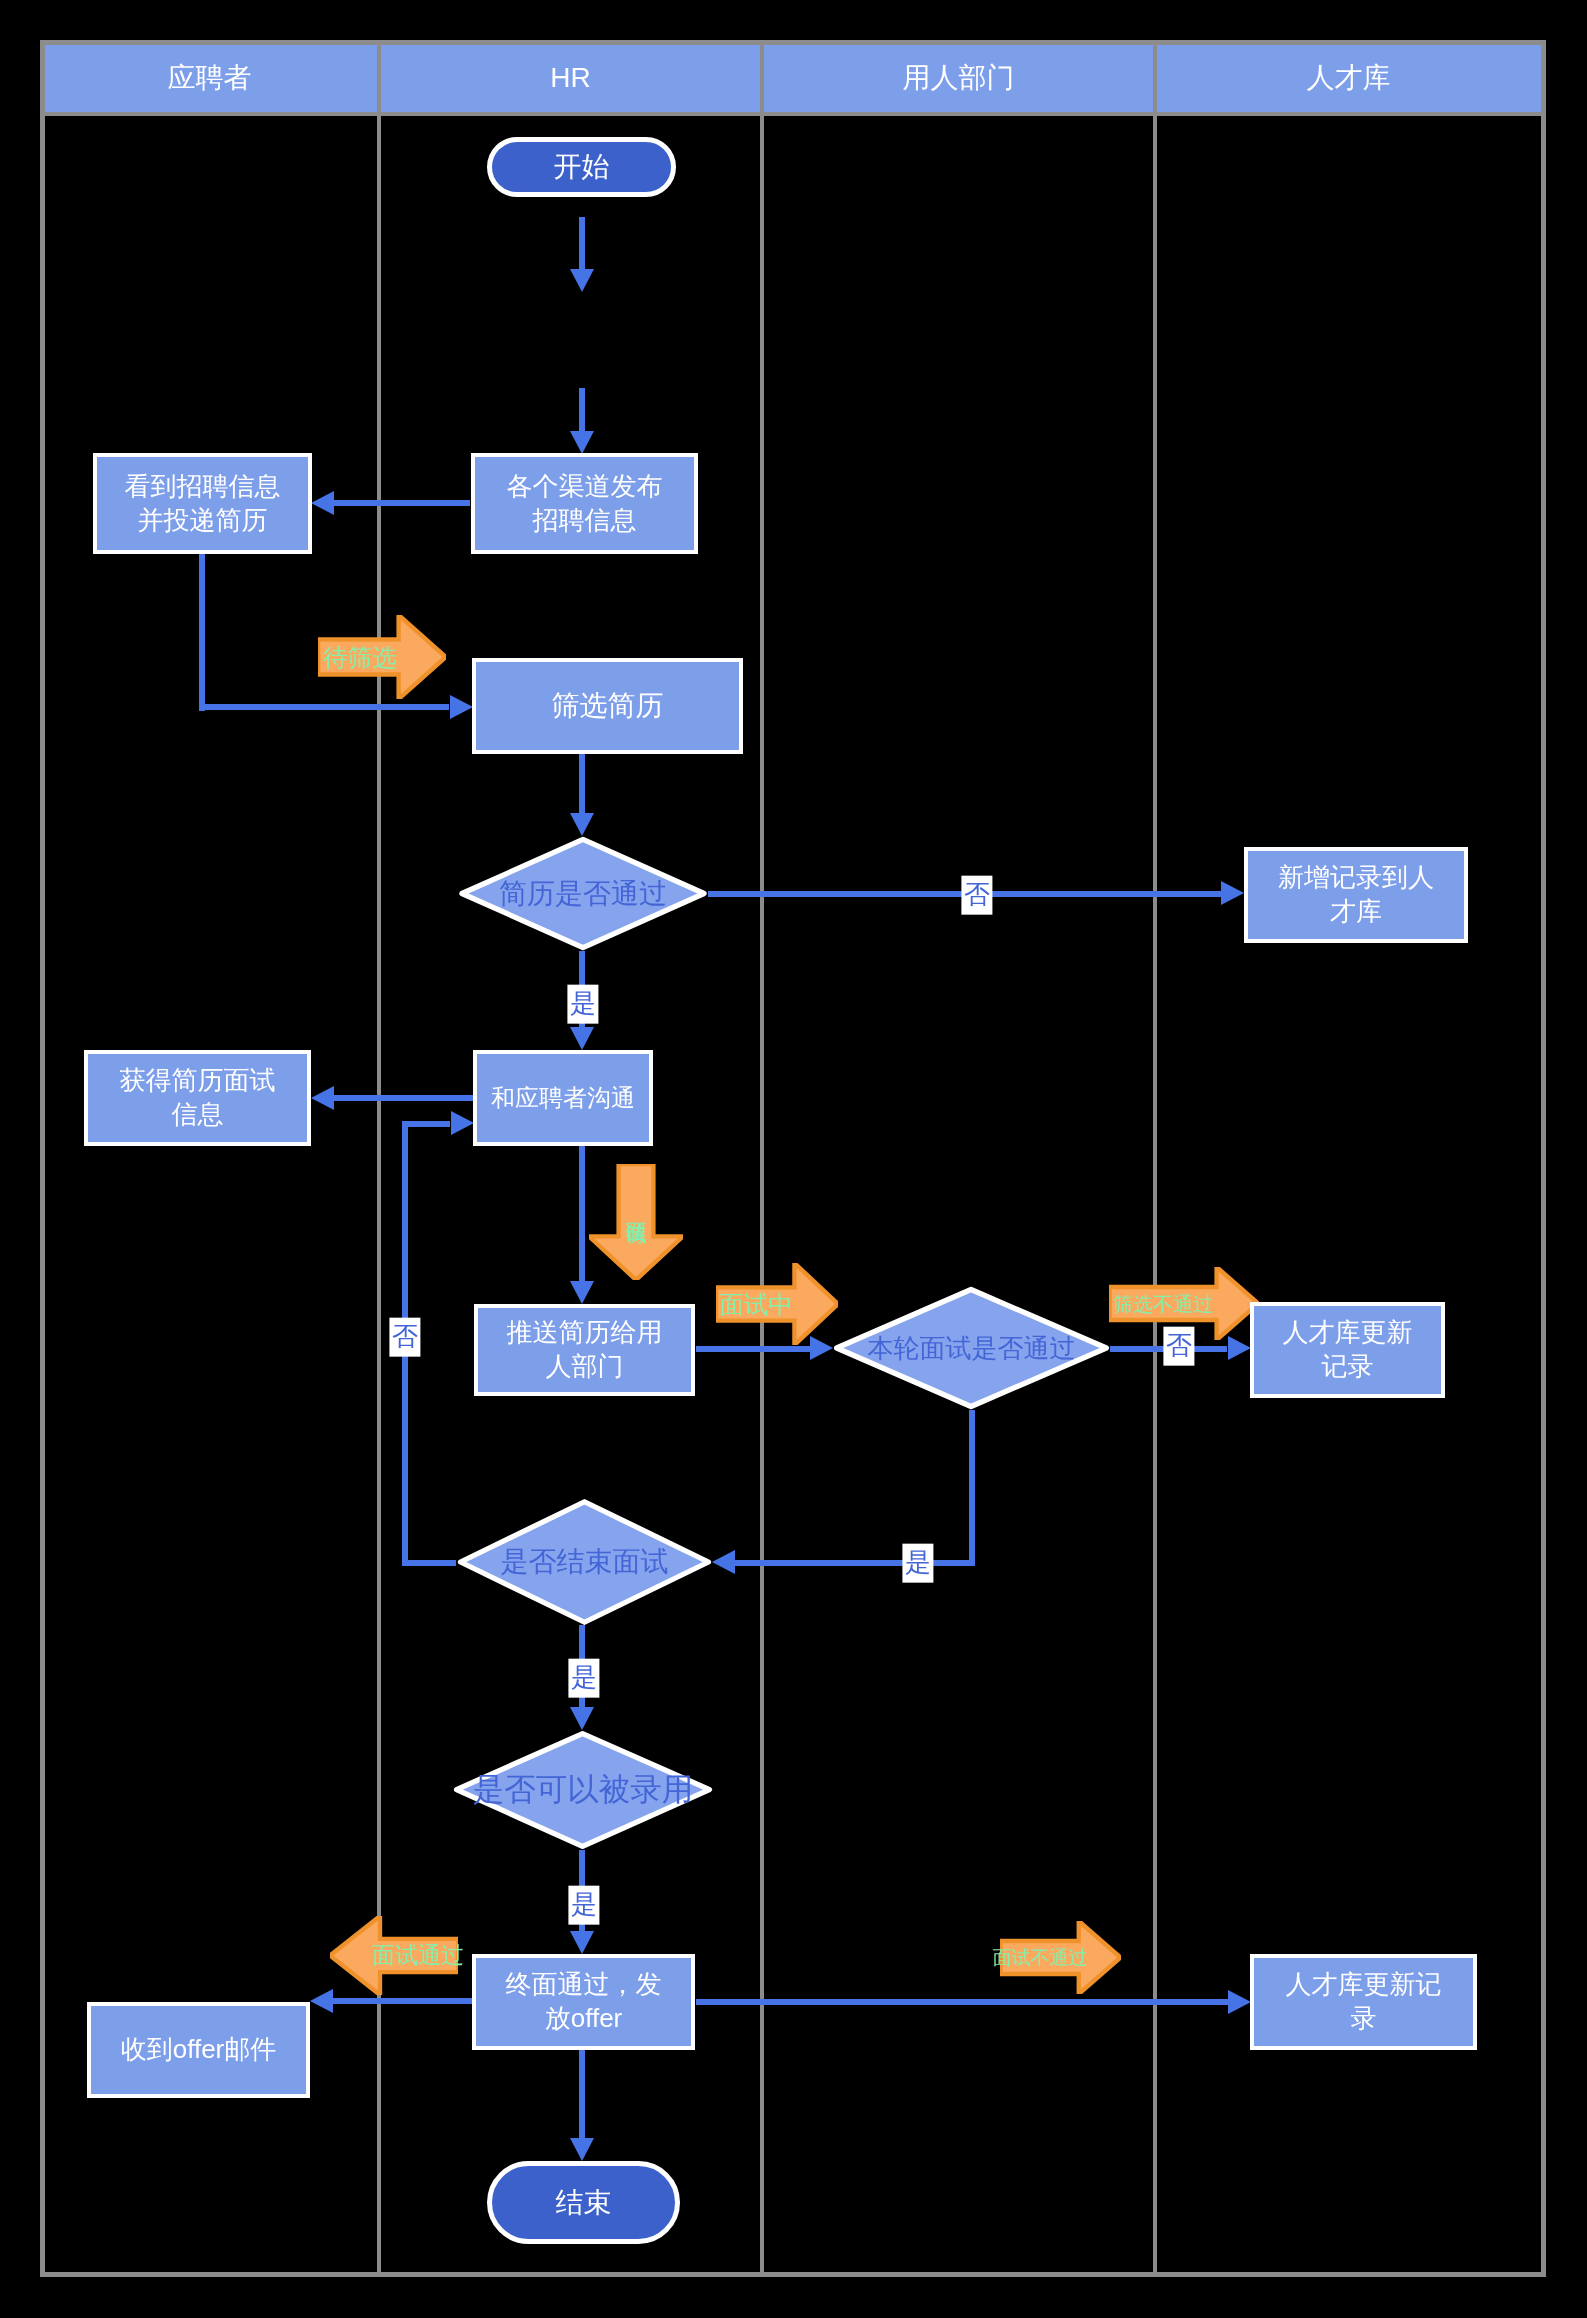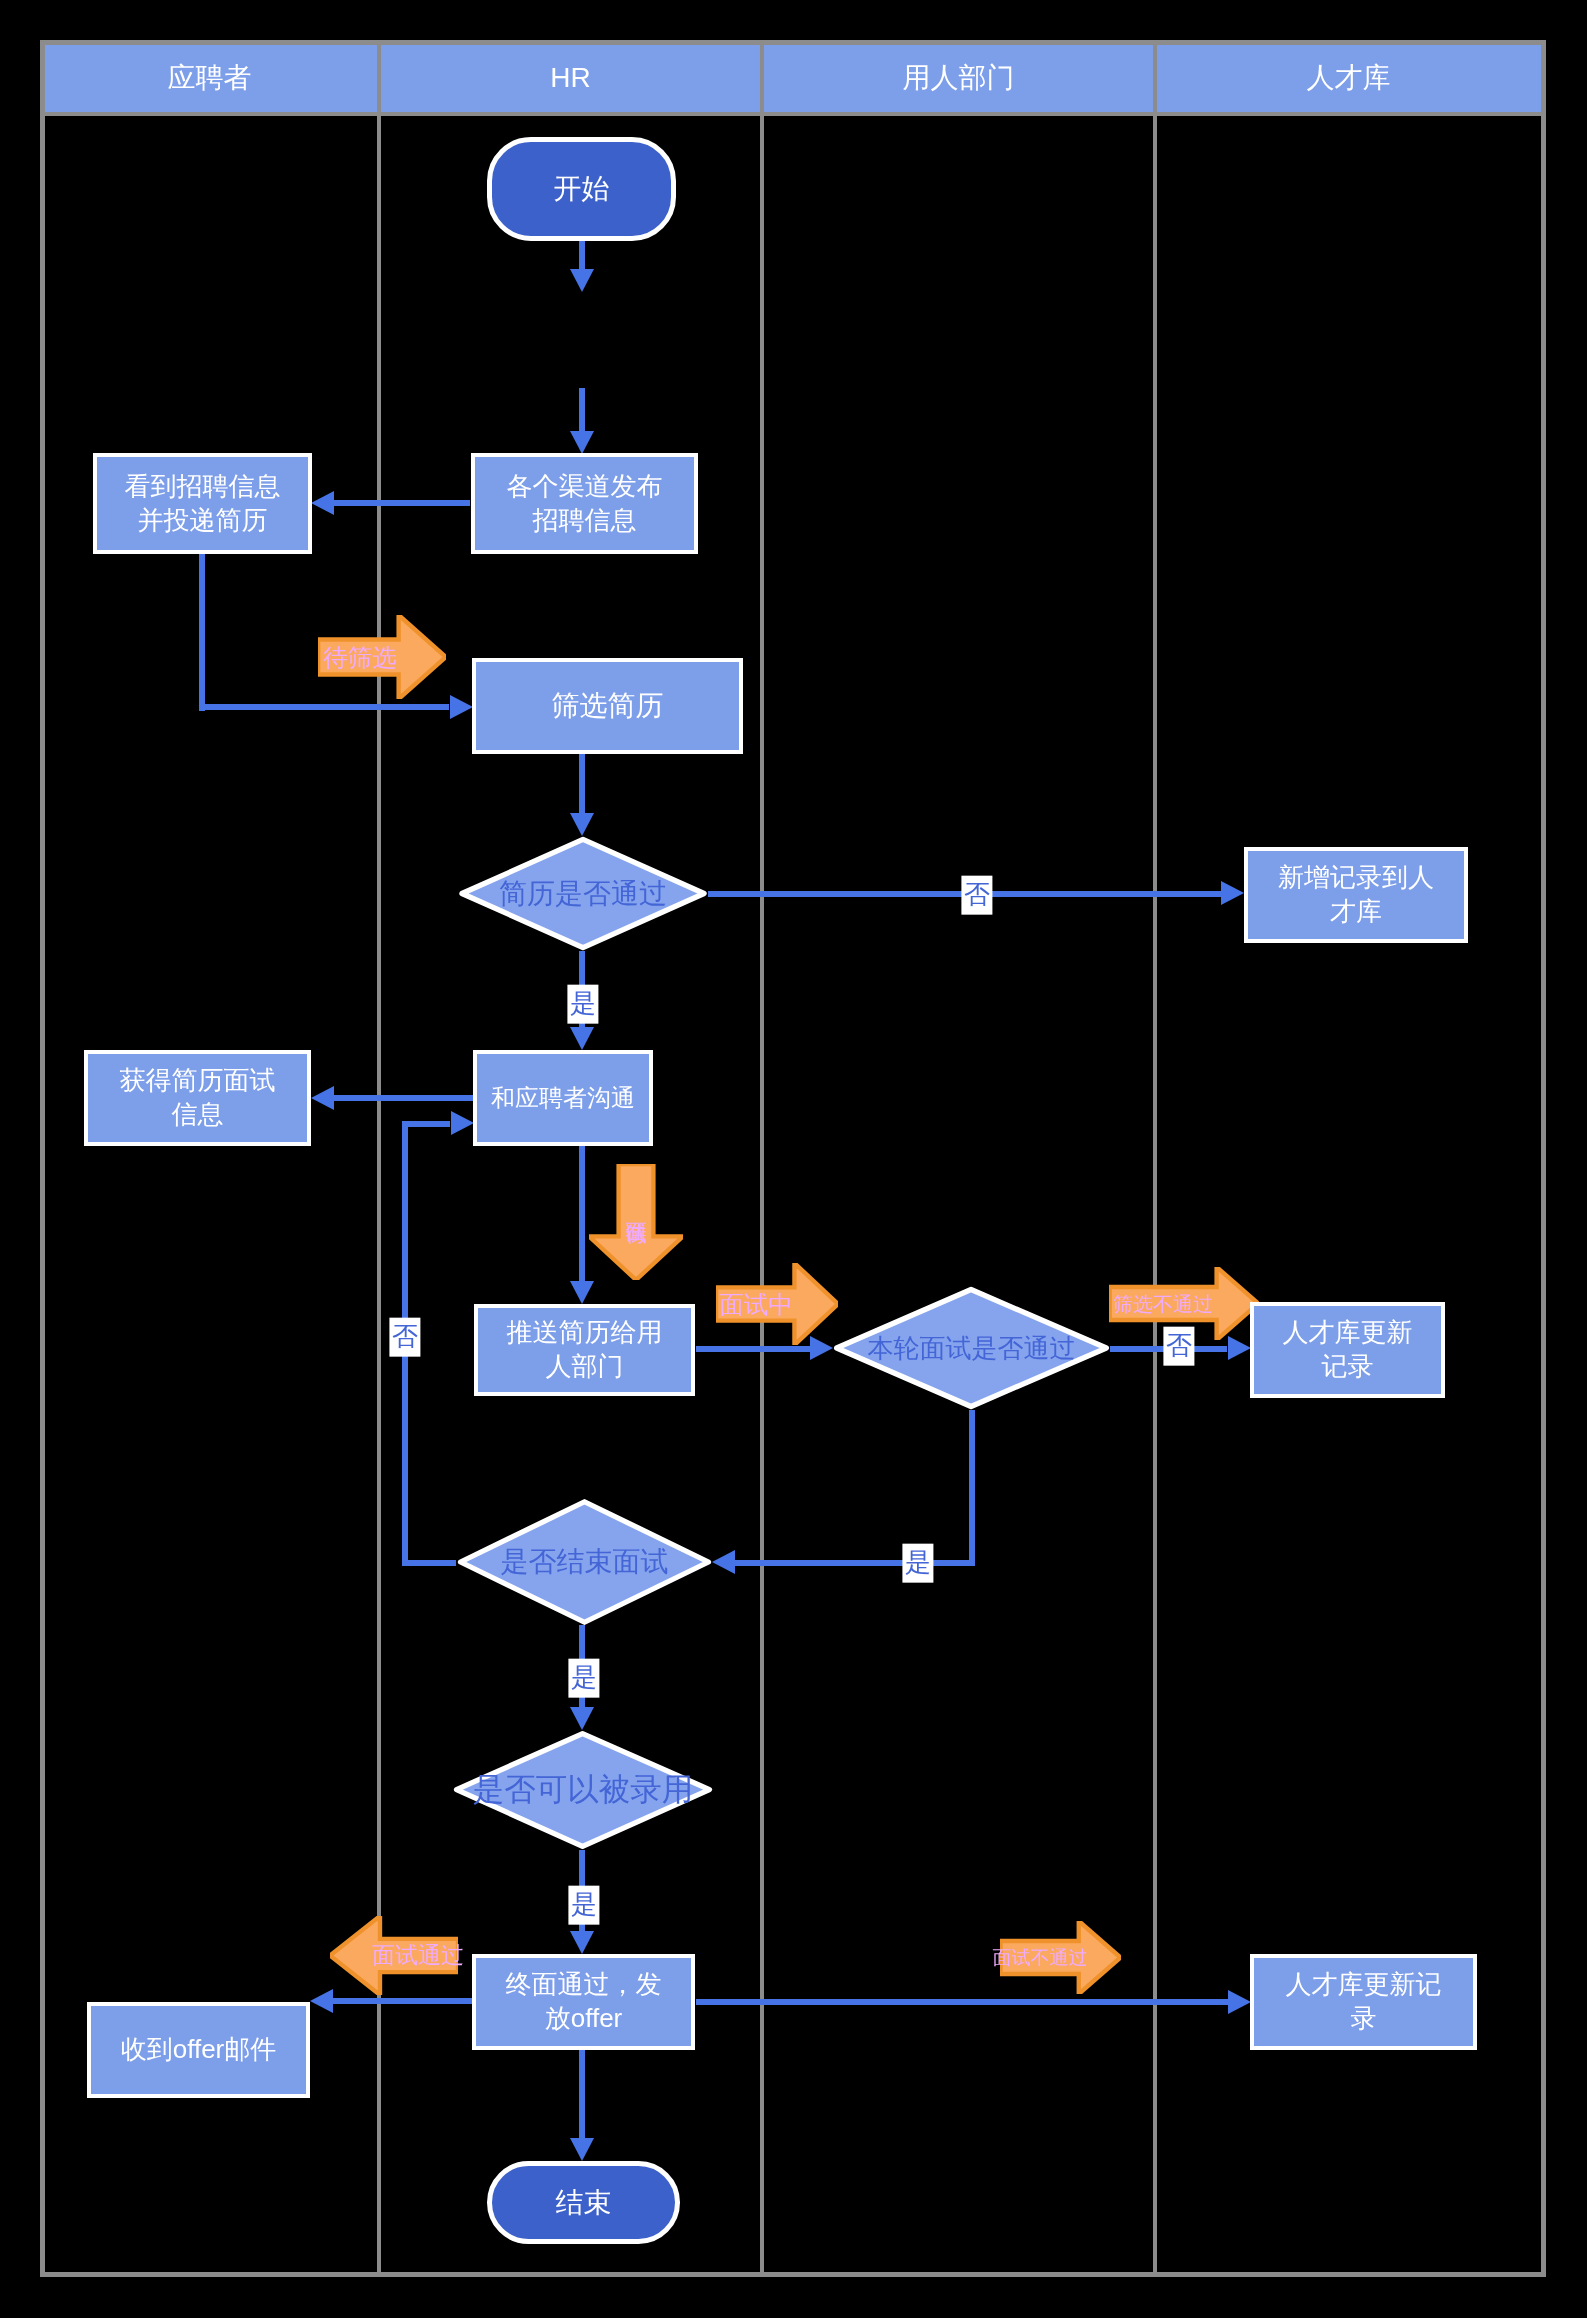--- a/index.html
+++ b/index.html
@@ -29,21 +29,21 @@
   .diamond svg{display:block;}
   .diamond polygon{fill:#86A4EE;stroke:#fff;stroke-width:6;stroke-linejoin:round;}
   .dtext{position:absolute;inset:0;display:flex;align-items:center;justify-content:center;color:#4365D6;}
   
   .ylabel{position:absolute;transform:translate(-50%,-50%);background:#fff;color:#4365D6;
           font-size:26px;line-height:1.15;padding:4.4px 2.6px;}
   
   .oarrow{position:absolute;}
   .oarrow svg{display:block;}
   .oarrow polygon{fill:#FAA95E;stroke:#F0922B;stroke-width:5;stroke-linejoin:miter;}
-  .olabel{position:absolute;transform:translate(-50%,-50%);color:#f0abfc;white-space:nowrap;}
+  .olabel{position:absolute;transform:translate(-50%,-50%);color:#86efac;white-space:nowrap;}
   .olabel.vert{writing-mode:vertical-rl;}
 </style>
 </head>
 <body>
 
 <div class="stage">
 
   <div class="hband"></div>
   <div class="vline" style="left:377px;"></div>
   <div class="vline" style="left:760px;"></div>
@@ -149,21 +149,21 @@
     <span class="olabel" style="left:88px;top:39px;font-size:23px;">面试通过</span>
   </div>
 
   <div class="oarrow" style="left:1000px;top:1921px;width:121px;height:73px;">
     <svg width="121" height="73" viewBox="0 0 138 84">
         <polygon points="0,23 90,23 90,0 138,42 90,84 90,61 0,61"></polygon>
       </svg>
     <span class="olabel" style="left:40px;top:37px;font-size:19px;">面试不通过</span>
   </div>
 
-  <div class="pill" style="left:487px;top:137px;width:189px;height:104px;">
+  <div class="pill" style="left:487px;top:137px;width:189px;height:60px;">
     <span>开始</span>
   </div>
   <div class="pill" style="left:487px;top:2161px;width:193px;height:83px;">
     <span>结束</span>
   </div>
 
 
   <div class="box" style="left:471px;top:453px;width:227px;height:101px;">
     <div>各个渠道发布</div>
     <div>招聘信息</div>

